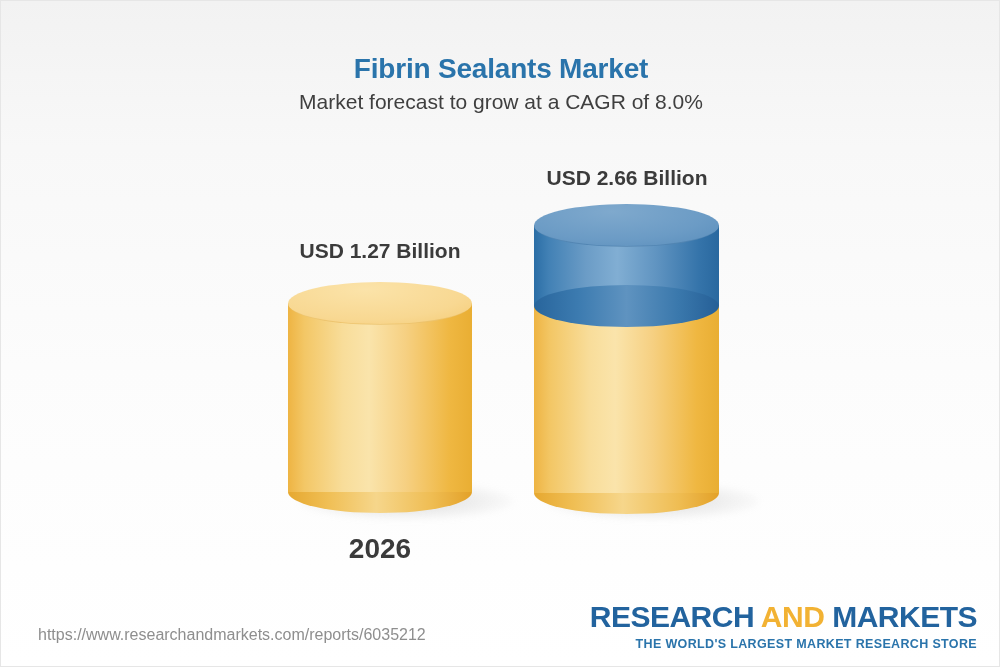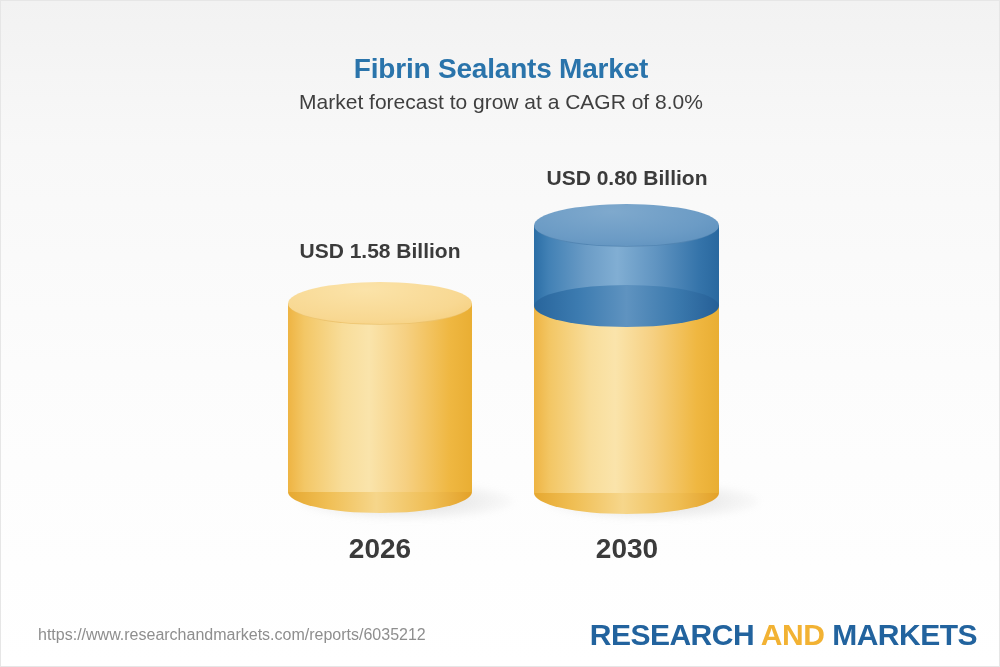--- a/index.html
+++ b/index.html
@@ -181,54 +181,54 @@
 </head>
 <body>
 
 <div id="canvas">
 
   <div id="title">Fibrin Sealants Market</div>
   <div id="subtitle">Market forecast to grow at a CAGR of 8.0%</div>
 
   <div id="plot">
 
-    <div class="value-label" style="left:279px; top:238px; width:200px;">USD 1.58 Billion</div>
+    <div class="value-label" style="left:279px; top:238px; width:200px;">USD 1.27 Billion</div>
 
     <div class="cyl-shadow" style="left:297px; top:481px; width:215px; height:38px;"></div>
 
     <div class="cylinder" style="left:287px; top:281px; width:184px; height:232px;">
 
       <div class="seg-cap yellow-bottom" style="top:189px; height:42px;"></div>
 
       <div class="seg-body yellow-body" style="top:21px; height:189px;"></div>
 
       <div class="seg-cap yellow-top" style="top:0px; height:42px;"></div>
     </div>
 
     <div class="cat-label" style="left:279px; top:532px; width:200px;">2026</div>
 
-    <div class="value-label" style="left:526px; top:165px; width:200px;">USD 0.80 Billion</div>
+    <div class="value-label" style="left:526px; top:165px; width:200px;">USD 2.66 Billion</div>
 
     <div class="cyl-shadow" style="left:543px; top:481px; width:215px; height:38px;"></div>
 
     <div class="cylinder" style="left:533px; top:203px; width:185px; height:310px;">
 
       <div class="seg-cap yellow-bottom" style="top:268px; height:42px;"></div>
       <div class="seg-body yellow-body" style="top:102px; height:187px;"></div>
 
       <div class="seg-body blue-body" style="top:21px; height:81px;"></div>
       <div class="seg-cap blue-bottom" style="top:81px; height:42px;"></div>
       <div class="seg-cap blue-top" style="top:0px; height:42px;"></div>
     </div>
 
-    <div class="cat-label" style="left:526px; top:532px; width:200px;">2030</div>
 
   </div>
 
   <div id="footer-url">https://www.researchandmarkets.com/reports/6035212</div>
 
   <div id="logo">
     <div id="logo-main">
       <span class="w-blue">RESEARCH</span><span> </span><span class="w-gold">AND</span><span> </span><span class="w-blue">MARKETS</span>
     </div>
+    <div id="logo-tagline">THE WORLD'S LARGEST MARKET RESEARCH STORE</div>
   </div>
 
 </div>
 
 </body></html>

